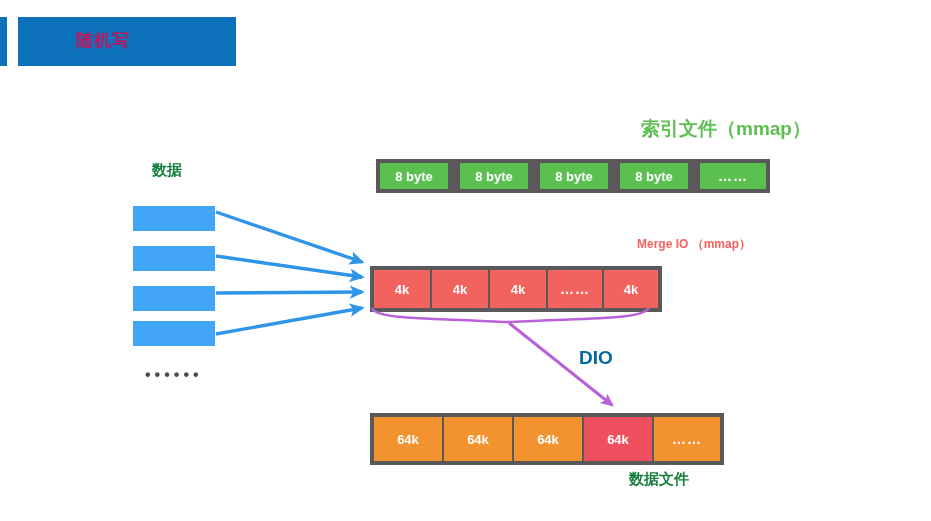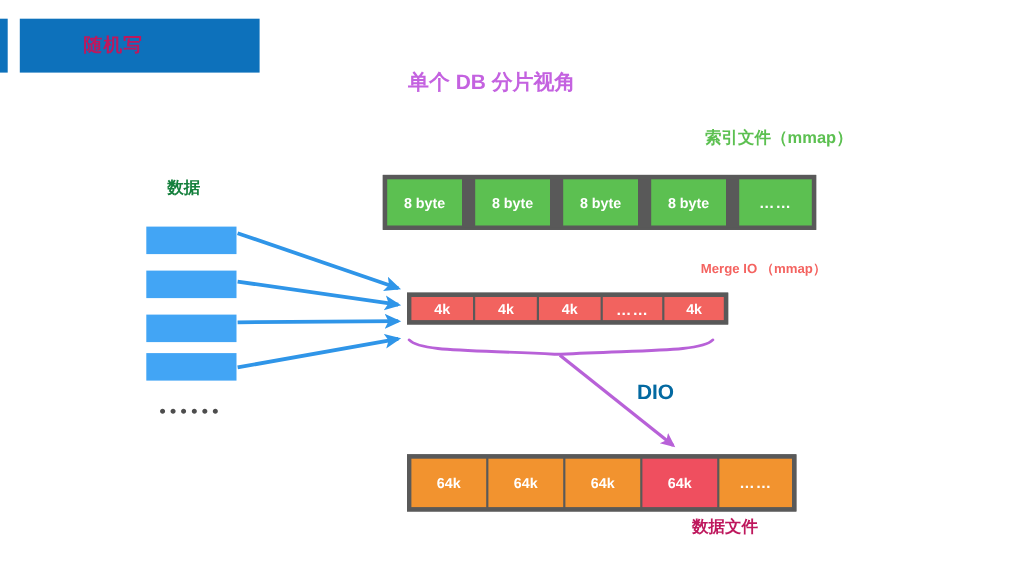--- a/index.html
+++ b/index.html
@@ -53,21 +53,21 @@
     top: 62px;
     font-size: 19px;
     font-weight: bold;
     color: #c462e0;
     white-space: nowrap;
   }
   .lbl-index {
     position: absolute;
     left: 641px;
     top: 116px;
-    font-size: 15px;
+    font-size: 19px;
     font-weight: bold;
     color: #5cc051;
     white-space: nowrap;
   }
   .lbl-merge {
     position: absolute;
     left: 637px;
     top: 236px;
     font-size: 12px;
     font-weight: bold;
@@ -82,21 +82,21 @@
     font-weight: bold;
     color: #15803d;
     white-space: nowrap;
   }
   .lbl-datafile {
     position: absolute;
     left: 629px;
     top: 470px;
     font-size: 15px;
     font-weight: bold;
-    color: #be185d;
+    color: #15803d;
     white-space: nowrap;
   }
   .lbl-dio {
     position: absolute;
     left: 579px;
     top: 347px;
     font-size: 19px;
     font-weight: bold;
     color: #0369a1;
     white-space: nowrap;
@@ -120,24 +120,24 @@
     font-size: 13px;
     font-weight: bold;
     color: #ffffff;
     white-space: nowrap;
   }
   .cell.dots {
     letter-spacing: 1px;
     font-size: 14px;
   }
 
-  .row-index { left: 348px; top: 159px; height: 50px; gap: 12px; }
+  .row-index { left: 376px; top: 159px; height: 34px; gap: 12px; }
   .row-index .cell { background: #5cc051; }
 
-  .row-merge { left: 370px; top: 266px; height: 29px; }
+  .row-merge { left: 370px; top: 266px; height: 46px; }
   .row-merge .cell { background: #f2635f; }
 
   .row-file { left: 370px; top: 413px; height: 52px; }
   .row-file .cell { background: #f2932f; }
   .row-file .cell.hot { background: #ef4f5f; }
 
   
   .datablk {
     position: absolute;
     left: 133px;
@@ -167,21 +167,20 @@
 </style>
 </head>
 <body>
 
 <div id="stage">
 
   <div class="hdr-accent"></div>
   <div class="hdr-box"></div>
   <div class="hdr-label">随机写</div>
 
-  <div class="slide-title">单个 DB 分片视角</div>
 
   <div class="lbl-index">索引文件（mmap）</div>
   <div class="lbl-merge">Merge IO （mmap）</div>
   <div class="lbl-data">数据</div>
   <div class="lbl-dio">DIO</div>
   <div class="lbl-datafile">数据文件</div>
 
   <div id="data-blocks">
       <div class="datablk" style="top: 206px; background: rgb(66, 165, 245);"></div>
       <div class="datablk" style="top: 246px; background: rgb(66, 165, 245);"></div>

